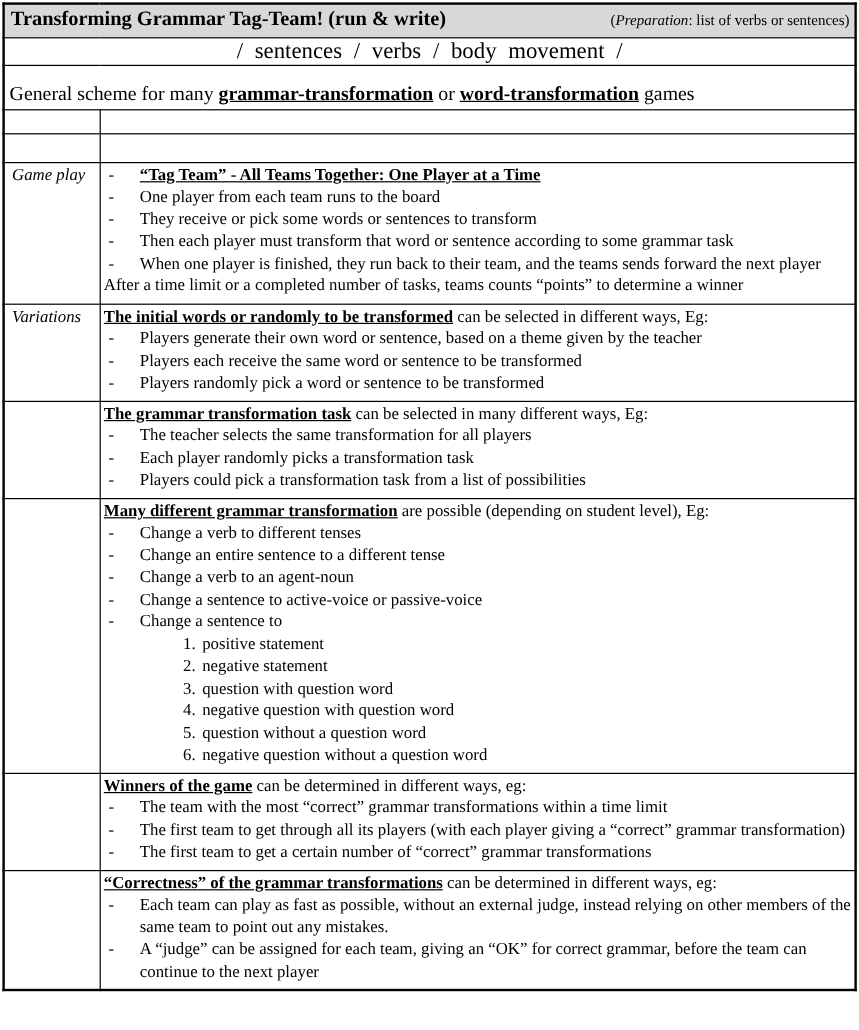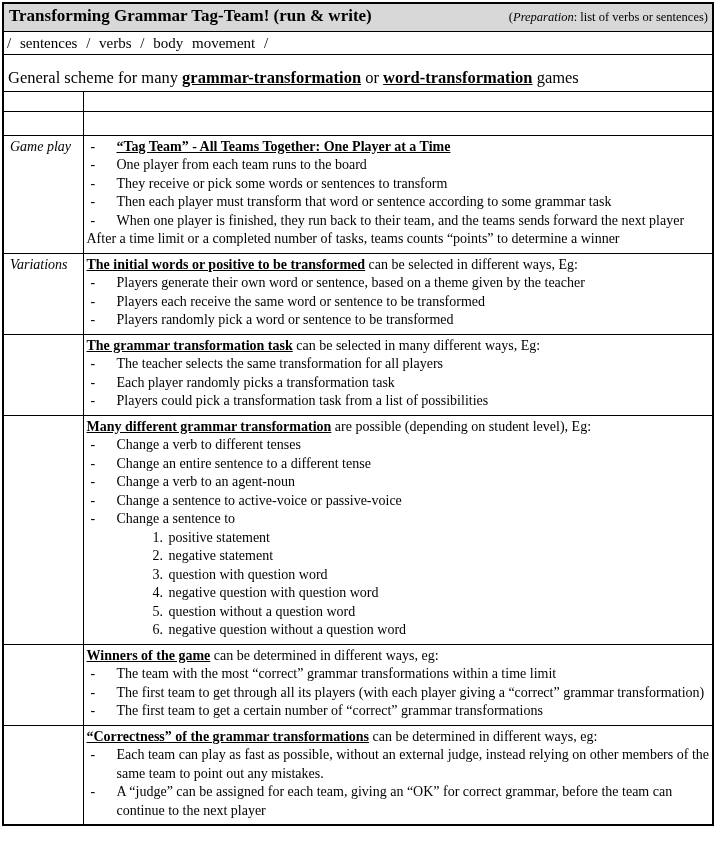--- a/index.html
+++ b/index.html
@@ -45,22 +45,22 @@
   }
   .prep {
     font-size: 12.5px;
     white-space: nowrap;
   }
   .prep .prep-label {
     font-style: italic;
   }
   
   tr.r-subheader td {
-    text-align: left;
-    font-size: 15px;
+    text-align: center;
+    font-size: 19px;
     word-spacing: 5px;
     padding: 2px 3px;
   }
   
   tr.r-scheme td {
     font-size: 16.5px;
     padding: 14px 3px 3px 4px;
   }
   .strong-ul {
     font-weight: bold;
@@ -174,21 +174,21 @@
             <span class="dash">-</span>
             <span class="btext">When one player is finished, they run back to their team, and the teams sends forward the next player</span>
           </div>
       <div class="footer-line">After a time limit or a completed number of tasks, teams counts “points” to determine a winner</div>
     </td>
   </tr>
 
   <tr>
     <td class="label-cell">Variations</td>
     <td class="content-cell">
-      <div class="sec-heading"><span class="hstrong">The initial words or positive to be transformed</span><span> can be selected in different ways, Eg:</span></div>
+      <div class="sec-heading"><span class="hstrong">The initial words or randomly to be transformed</span><span> can be selected in different ways, Eg:</span></div>
       <div class="bullet">
             <span class="dash">-</span>
             <span class="btext">Players generate their own word or sentence, based on a theme given by the teacher</span>
           </div>
       <div class="bullet">
             <span class="dash">-</span>
             <span class="btext">Players each receive the same word or sentence to be transformed</span>
           </div>
       <div class="bullet">
             <span class="dash">-</span>

